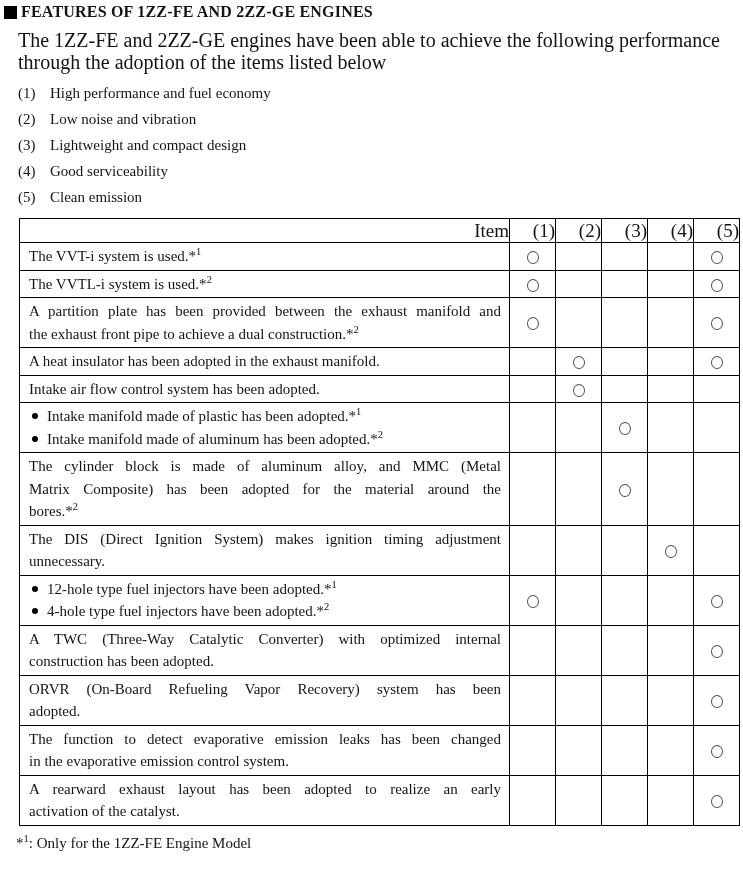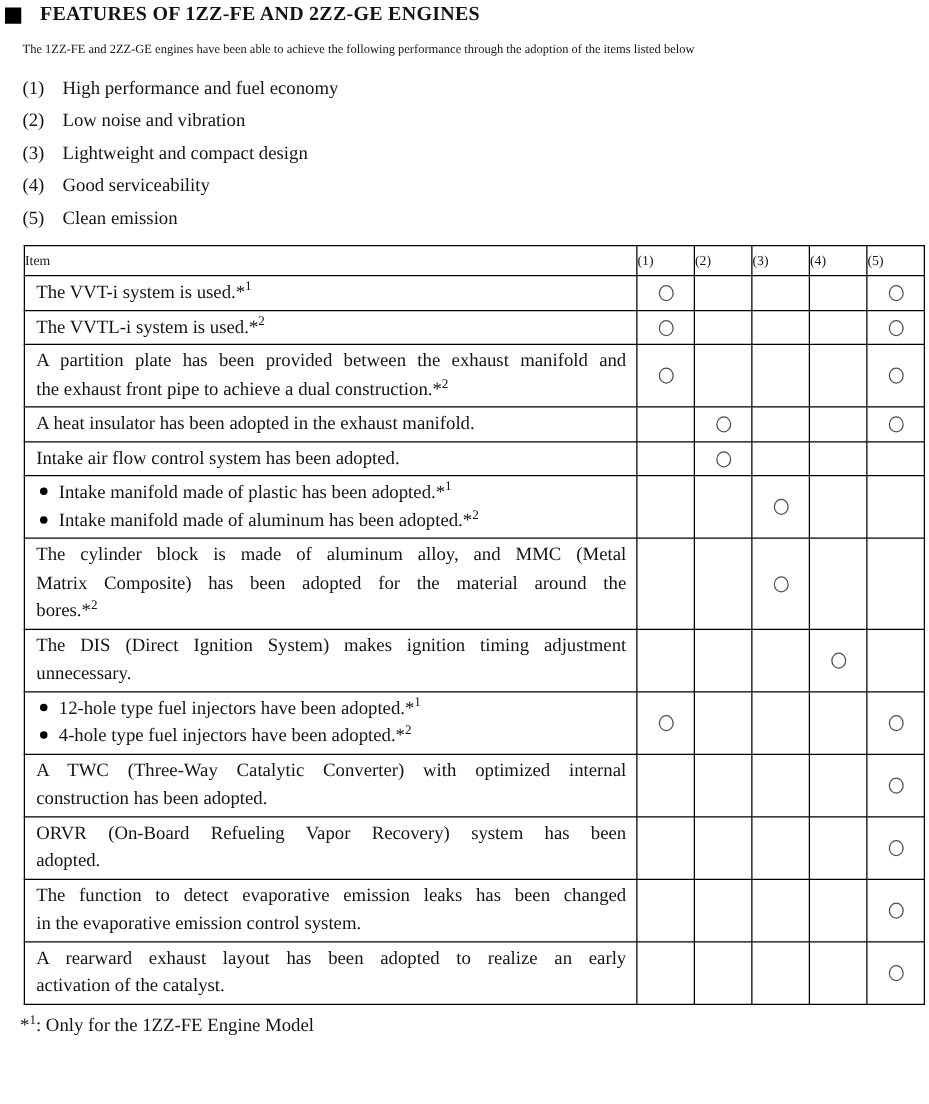--- a/index.html
+++ b/index.html
@@ -2,35 +2,35 @@
 <html><head>
 <meta charset="utf-8">
 <style>
   html,body { margin:0; padding:0; background:#ffffff; }
   .page {
     width:743px; height:883px; box-sizing:border-box;
     padding:3px 8px 0 4px;
     font-family:"Liberation Serif","DejaVu Serif",serif;
     color:#141414; position:relative; overflow:hidden;
   }
-  .title-row { display:flex; align-items:center; gap:15px; margin:0 0 8px 0; }
+  .title-row { display:flex; align-items:center; gap:4px; margin:0 0 8px 0; }
   .title-sq { width:13px; height:13px; background:#000; flex:0 0 auto; }
   .title-text { font-size:16px; font-weight:bold; letter-spacing:0.2px; white-space:nowrap; }
-  .intro { margin:0 0 13px 14px; width:712px; font-size:10px; line-height:22px; }
+  .intro { margin:0 0 13px 14px; width:712px; font-size:20px; line-height:22px; }
   .perf-list { margin:0 0 0 14px; padding:0; list-style:none; font-size:15px; }
   .perf-list li { display:flex; margin-bottom:11px; line-height:15px; }
   .perf-list .num { width:32px; flex:0 0 auto; }
   table.features {
     border-collapse:collapse; table-layout:fixed;
     width:720px; margin:13px 0 0 15px;
   }
   table.features th, table.features td { border:1.6px solid #000; }
   table.features th {
-    font-weight:normal; font-size:11px; height:23px;
-    text-align:left; vertical-align:middle; padding:0;
+    font-weight:normal; font-size:19px; height:23px;
+    text-align:right; vertical-align:middle; padding:0;
   }
   td.item { padding:2px 8px 2px 9px; font-size:15px; line-height:22.5px; vertical-align:middle;margin-top:24px; }
   .item-line { text-align:left; }
   .item-line.just { text-align:justify; text-align-last:justify; }
   td.mark { text-align:center; vertical-align:middle; padding:0; }
   .circle {
     display:inline-block; width:12px; height:13px;
     border:1.4px solid #4f4f4f; border-radius:50%;
     box-sizing:border-box; vertical-align:middle;
   }

